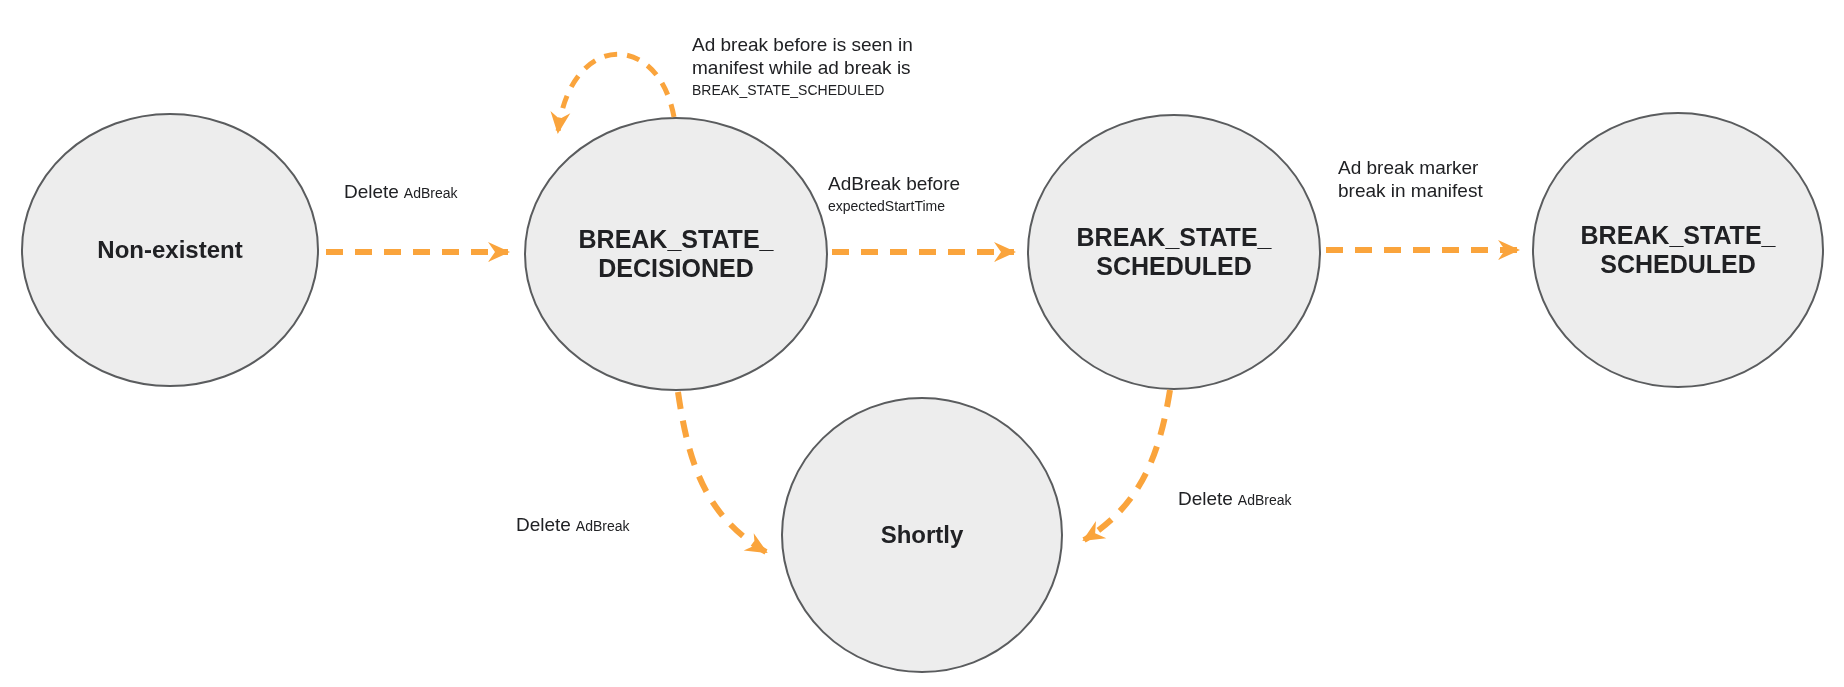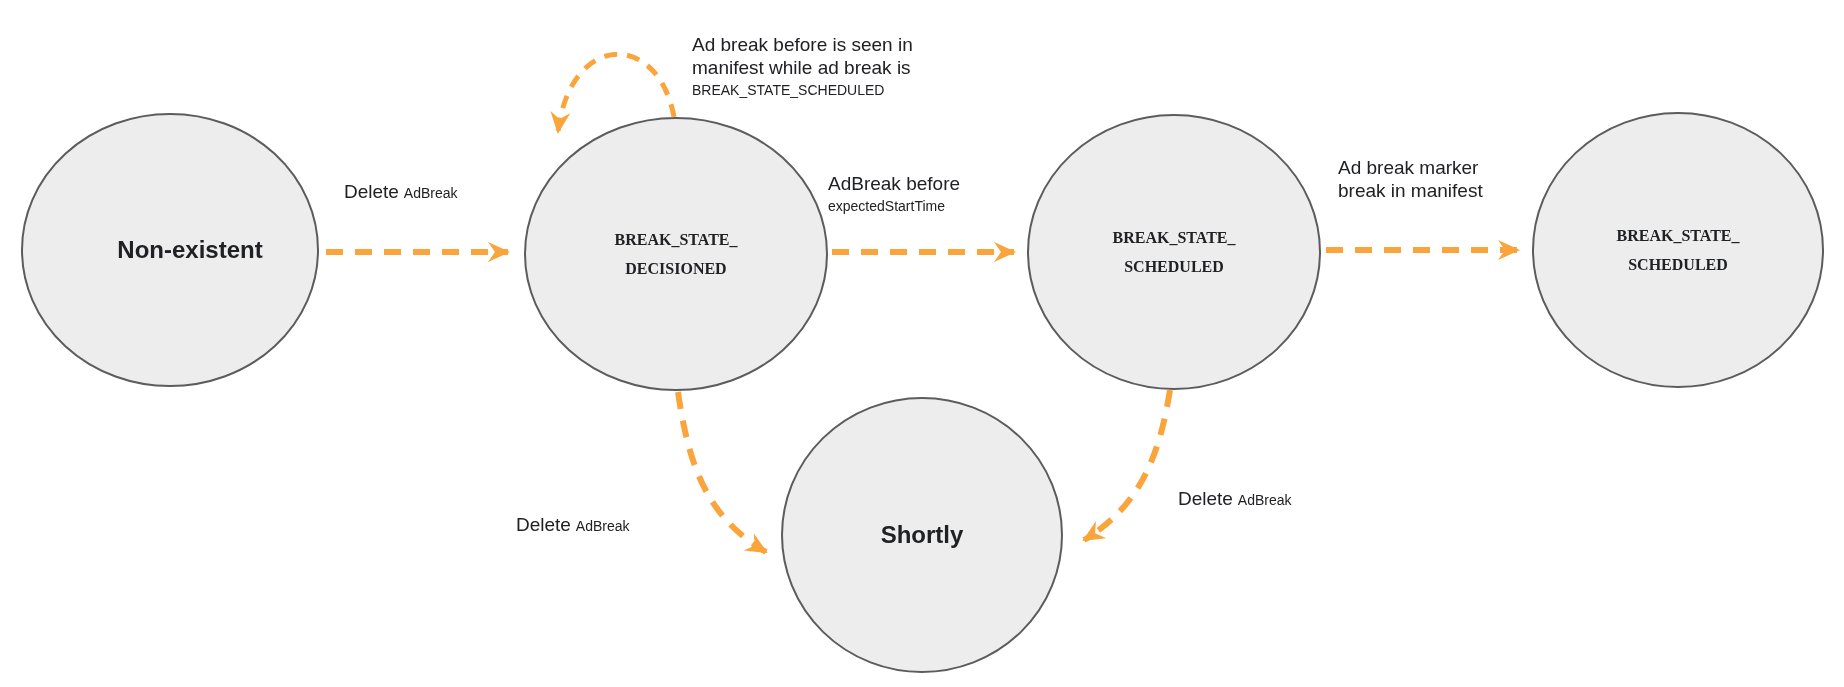--- a/index.html
+++ b/index.html
@@ -10,22 +10,22 @@
   .canvas svg{position:absolute;left:0;top:0;}
   .state{fill:var(--state_fill,#EDEDED);stroke:var(--state_border,#5A5C5E);stroke-width:2;}
   .arrow{fill:none;stroke:var(--arrow,#FAA43C);stroke-width:6;stroke-dasharray:17 12;stroke-linecap:butt;}
   .arrow.loop{stroke-width:5;stroke-dasharray:13 10;}
   .arrowhead{fill:var(--arrow,#FAA43C);}
   .state-label{
     position:absolute;transform:translate(-50%,-50%);text-align:center;
     font-weight:bold;font-size:24px;white-space:nowrap;
   }
   .state-label.code{
-    font-family:Liberation Serif, serif;
-    font-size:16px;line-height:29px;font-weight:bold;
+    font-family:Liberation Sans, sans-serif;
+    font-size:25px;line-height:29px;font-weight:bold;
   }
   .edge-label{position:absolute;font-size:19px;line-height:23px;white-space:nowrap;}
   .code-inline{font-family:Liberation Sans, sans-serif;font-size:14px;}
   .gap{margin-left:.35em;}
 </style>
 </head>
 <body>
 
 <div class="canvas">
 
@@ -43,21 +43,21 @@
     <ellipse class="state" cx="922" cy="535" rx="140" ry="137"></ellipse>
 
     <path class="arrow" d="M326 252 H508" marker-end="url(#ah)"></path>
     <path class="arrow loop" d="M674 117 C 658 30, 570 32, 558 132" marker-end="url(#ah)"></path>
     <path class="arrow" d="M832 252 H1014" marker-end="url(#ah)"></path>
     <path class="arrow" d="M1326 250 H1518" marker-end="url(#ah)"></path>
     <path class="arrow" d="M678 392 C 688 460, 704 516, 766 552" marker-end="url(#ah)"></path>
     <path class="arrow" d="M1170 390 C 1160 452, 1142 505, 1084 540" marker-end="url(#ah)"></path>
   </svg>
 
-  <div class="state-label" style="left:170px;top:250px;margin-left:20px;">
+  <div class="state-label" style="left:170px;top:250px;">
     <span>Non-existent</span>
   </div>
 
   <div class="state-label code" style="left:676px;top:254px;">
     <div>BREAK_STATE_</div>
     <div>DECISIONED</div>
   </div>
 
   <div class="state-label code" style="left:1174px;top:252px;">
     <div>BREAK_STATE_</div>

